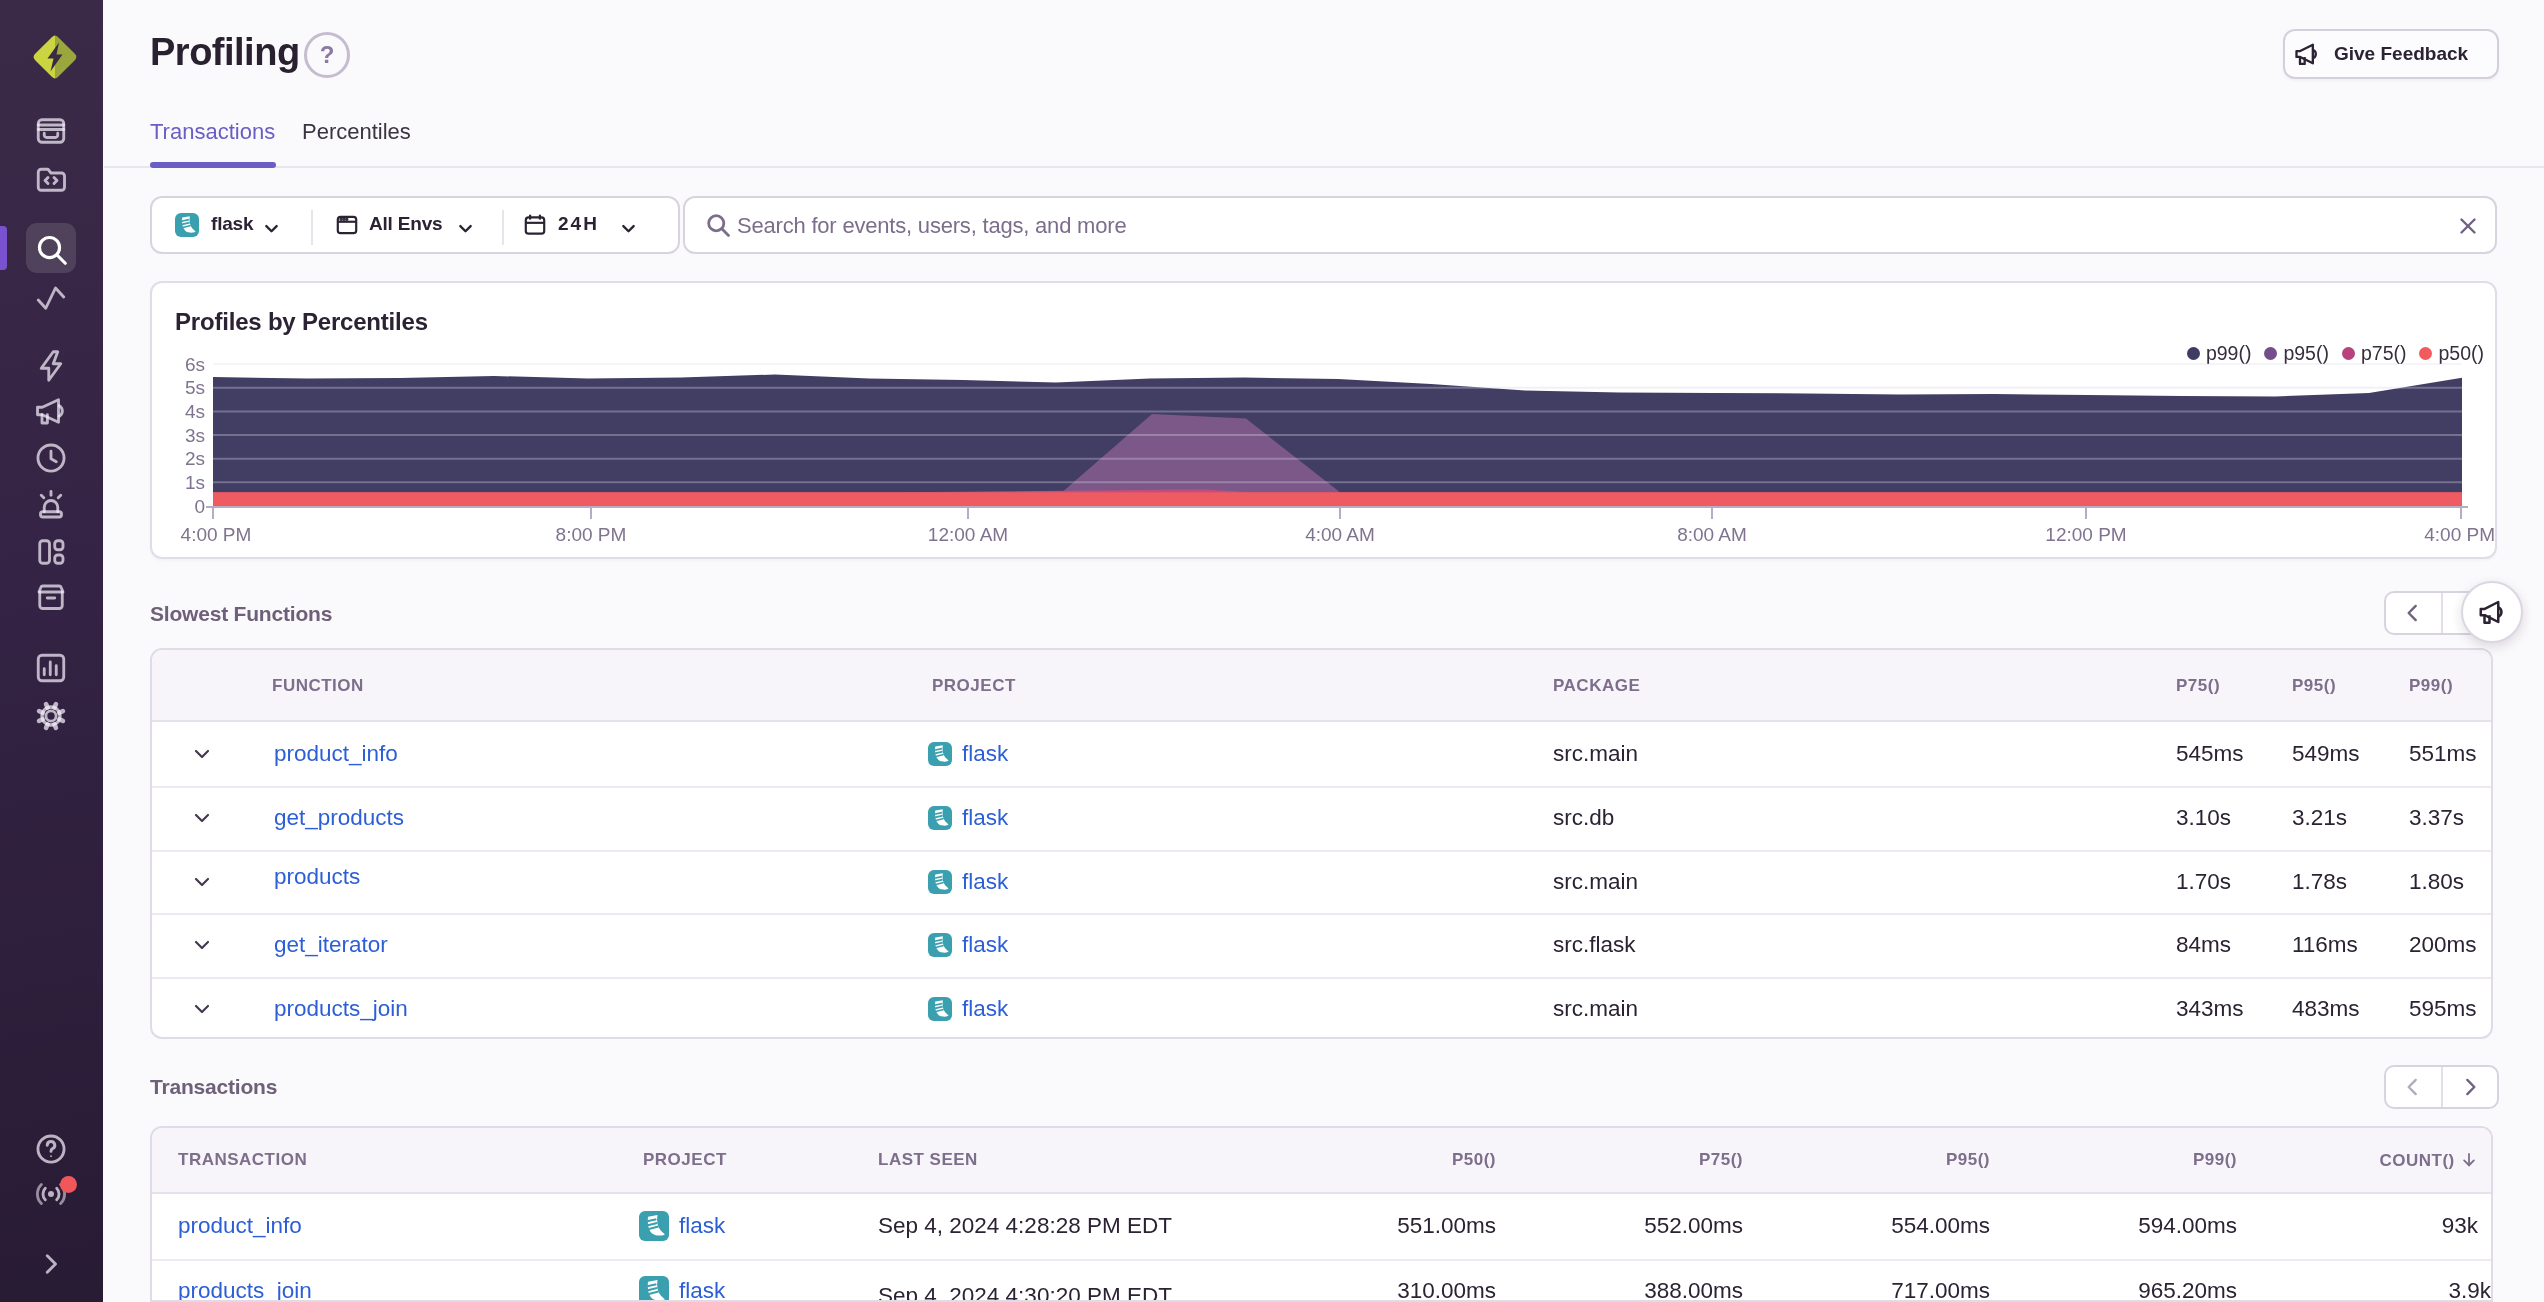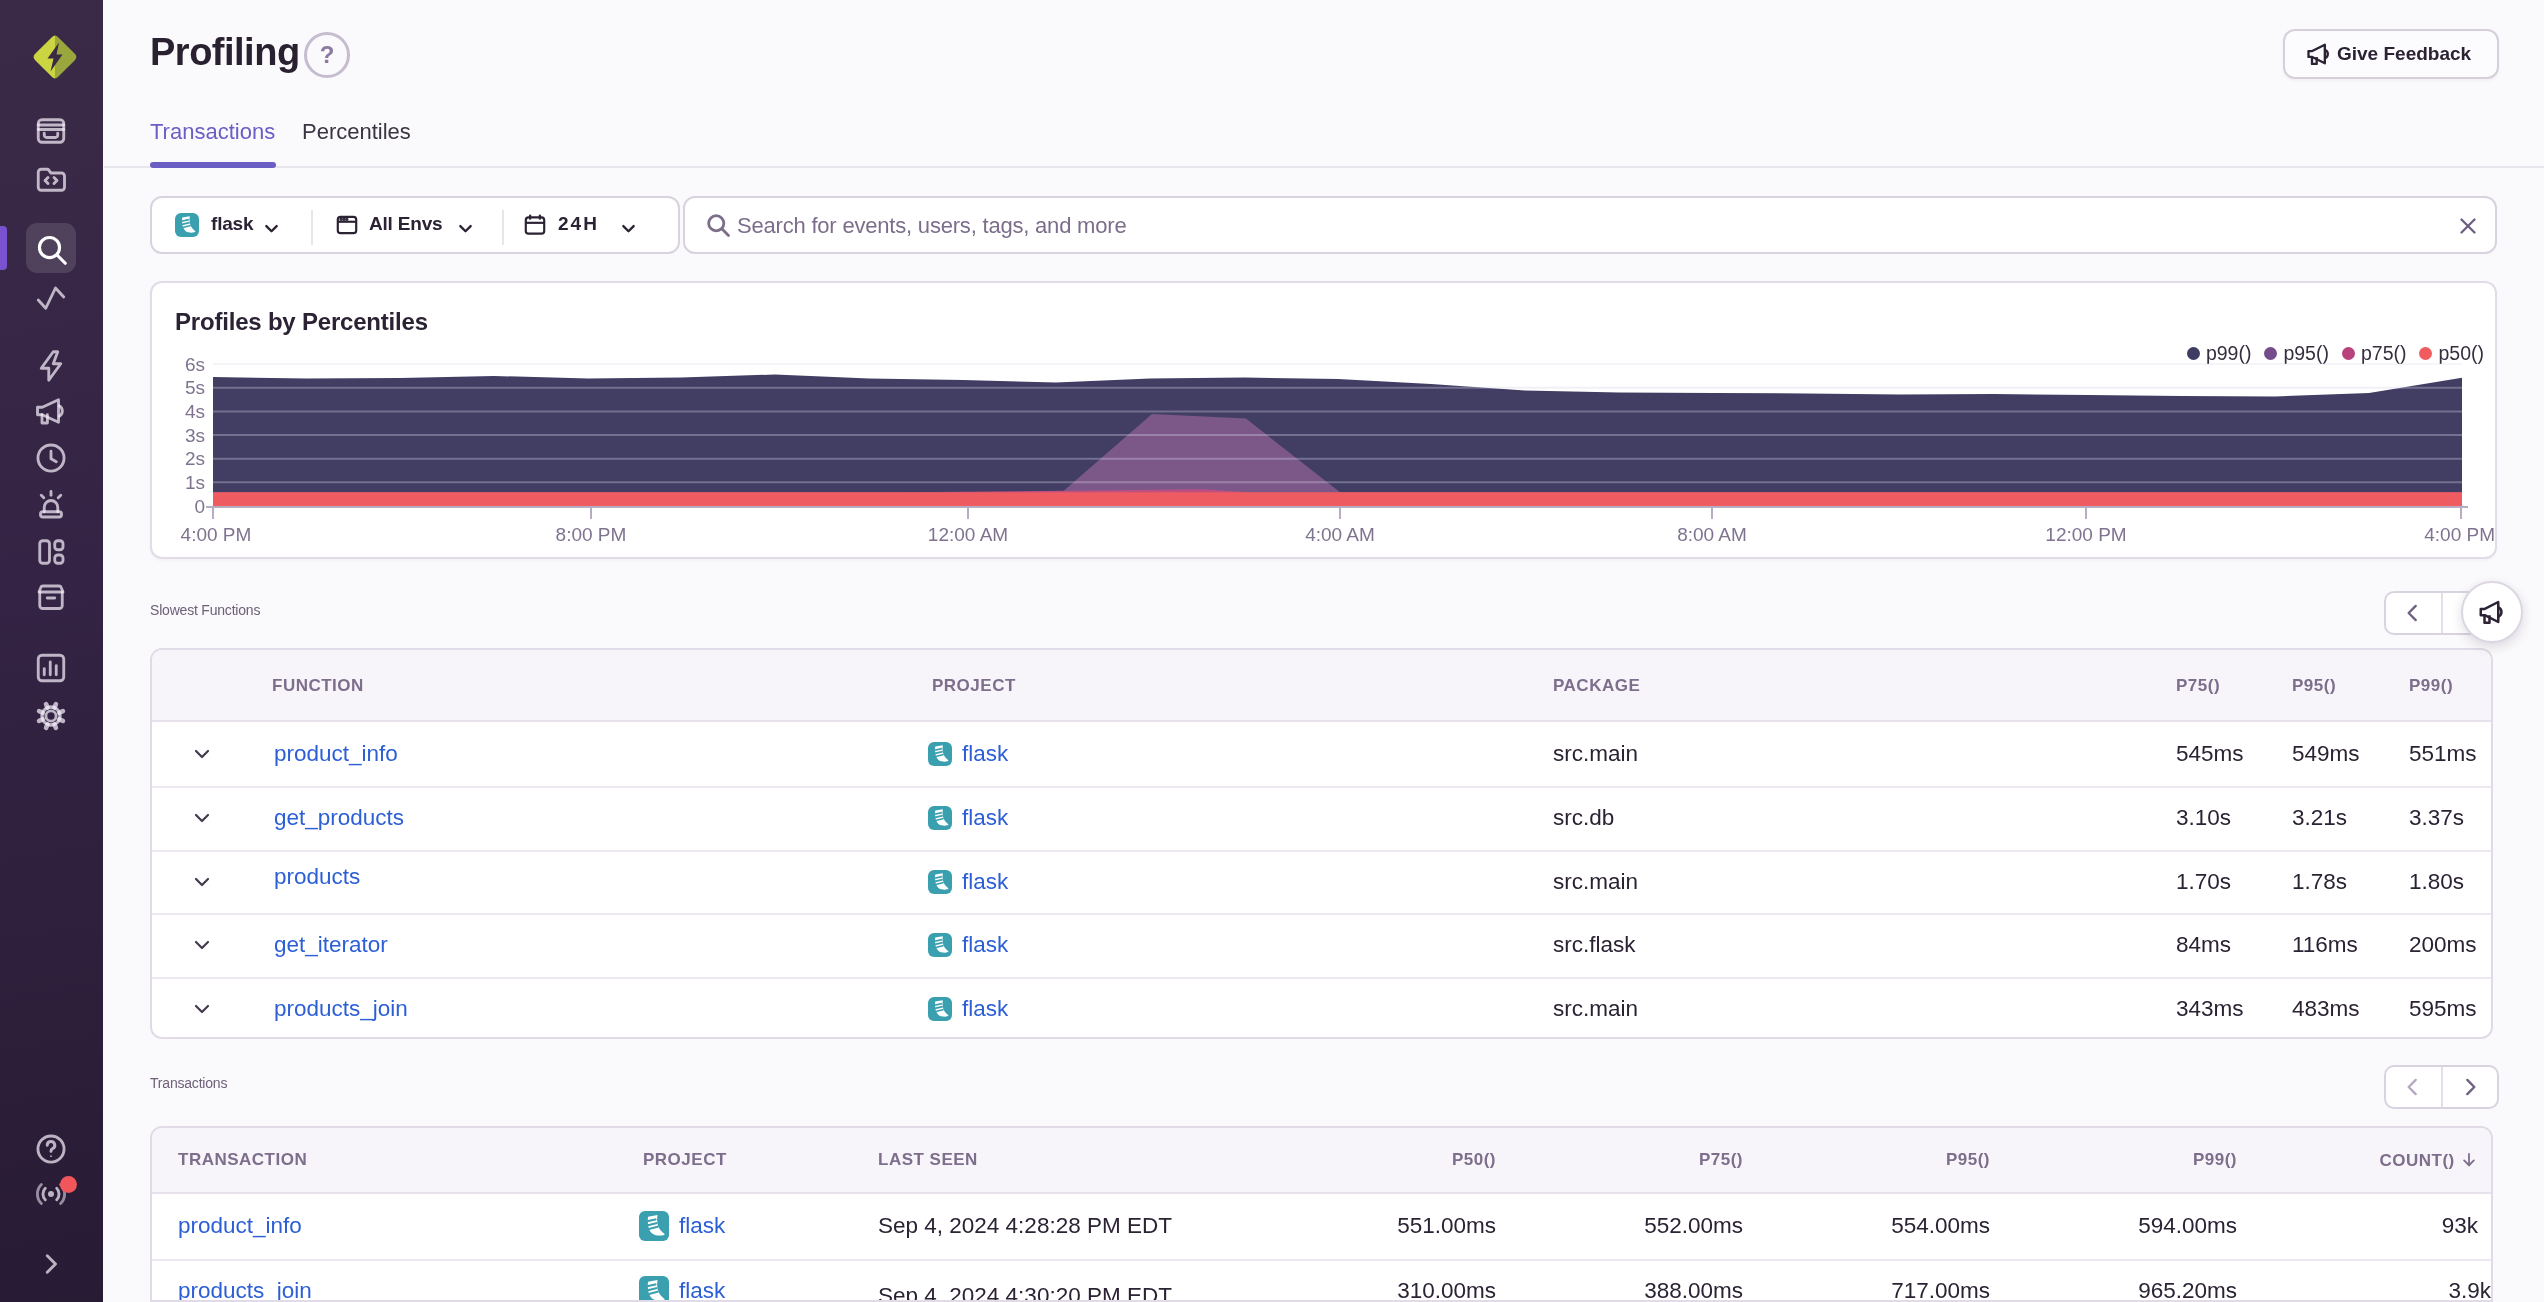--- a/index.html
+++ b/index.html
@@ -4,37 +4,37 @@
 *{margin:0;padding:0;box-sizing:border-box}
 html,body{width:2544px;height:1302px;overflow:hidden}
 body{font-family:"Liberation Sans",sans-serif;background:#faf9fb;position:relative;color:#2b2233}
 #sidebar{position:absolute;left:0;top:0;width:103px;height:1302px;background:linear-gradient(170deg,#3b2a47 0%,#342344 45%,#281b34 100%)}
 .sico{position:absolute;left:32px;width:38px;height:38px;display:flex;align-items:center;justify-content:center}
 .sico svg{display:block}
 #main{position:absolute;left:0;top:0;right:0;bottom:0}
 .abs{position:absolute}
 #title{left:150px;top:31px;font-size:38px;font-weight:bold;color:#2a2130;letter-spacing:-.5px}
 #helpc{left:304px;top:32px;width:46px;height:46px;border:3px solid #c5bcd0;border-radius:50%;color:#8c7ba0;font-size:24px;font-weight:bold;display:flex;align-items:center;justify-content:center}
-#fbbtn{left:2283px;top:29px;width:216px;height:50px;border:2px solid #d5cfdb;background:#fcfbfd;border-radius:12px;display:flex;align-items:center;gap:4px;padding-left:20px;font-size:19px;font-weight:bold;color:#2b2233;box-shadow:0 2px 3px rgba(45,33,60,.04)}
+#fbbtn{left:2283px;top:29px;width:216px;height:50px;border:2px solid #d5cfdb;background:#fcfbfd;border-radius:12px;display:flex;align-items:center;gap:13px;padding-left:8px;font-size:19px;font-weight:bold;color:#2b2233;box-shadow:0 2px 3px rgba(45,33,60,.04)}
 .tab{font-size:22px;top:119px}
 #tab1{left:150px;color:#6a5ec5}
 #tab2{left:302px;color:#3b3442}
 #tabline{left:150px;top:162px;width:126px;height:6px;border-radius:3px;background:#6a5ec5;z-index:2}
 #hairline{left:104px;right:0;top:166px;height:2px;background:#e9e5ed}
 #filters{left:150px;top:196px;width:530px;height:58px;background:#fff;border:2px solid #d9d3df;border-radius:12px}
 #searchbox{left:683px;top:196px;width:1814px;height:58px;background:#fff;border:2px solid #d9d3df;border-radius:12px}
 #searchph{left:737px;top:213px;font-size:22px;color:#7c6e8b;letter-spacing:-.2px}
 .flasklogo{border-radius:6px;background:#3aa0af;position:absolute}
 .fltxt{font-size:19px;font-weight:bold;color:#2b2233;letter-spacing:-.2px;top:216px}
 #panel{left:150px;top:281px;width:2347px;height:278px;background:#fff;border:2px solid #e1dce7;border-radius:12px;box-shadow:0 2px 3px rgba(45,33,60,.03)}
 #ptitle{left:175px;top:308px;font-size:24px;font-weight:bold;color:#2b2233;letter-spacing:-.2px}
 #legend{right:60px;top:342px;display:flex;gap:13px;align-items:center;font-size:19.5px;color:#362e3e}
 #legend i{width:13px;height:13px;border-radius:50%;display:inline-block;margin-right:6px}
 .leg{display:flex;align-items:center}
-.shead{font-size:14px;font-weight:normal;color:#6d6078;letter-spacing:-.2px}
+.shead{font-size:21px;font-weight:bold;color:#6d6078;letter-spacing:-.2px}
 .pagin{width:115px;height:44px;background:#fff;border:2px solid #d9d3df;border-radius:10px;display:flex}
 .pagin .pcell{flex:1;display:flex;align-items:center;justify-content:center}
 .pagin .pcell+.pcell{border-left:2px solid #e3deea}
 .tbl{background:#fff;border:2px solid #e0dbe6;border-radius:12px;overflow:hidden}
 .thr{background:#f7f5f9;border-bottom:2px solid #e6e1ea}
 .th{position:absolute;font-size:17px;font-weight:bold;color:#7d6e8c;letter-spacing:.5px;white-space:nowrap}
 .cell{position:absolute;font-size:22.5px;color:#2b2233;white-space:nowrap}
 .link{color:#2c5fd6}
 .rowsep{position:absolute;left:0;right:0;height:2px;background:#eee9f1}
 

